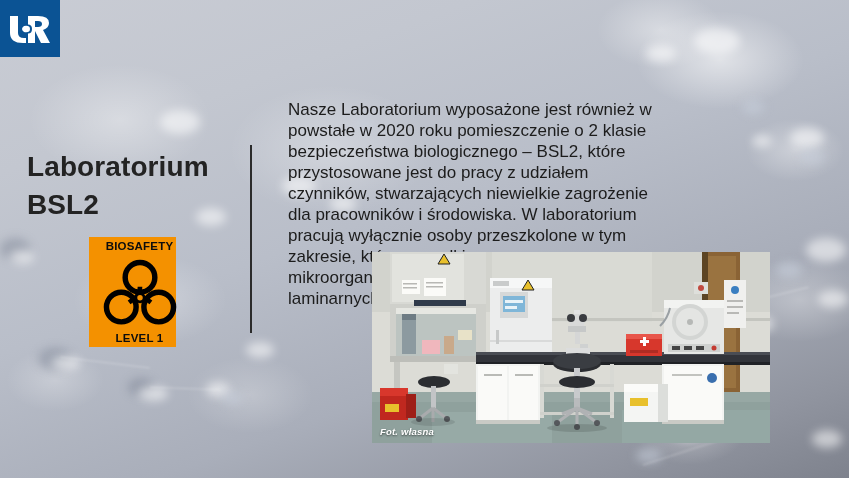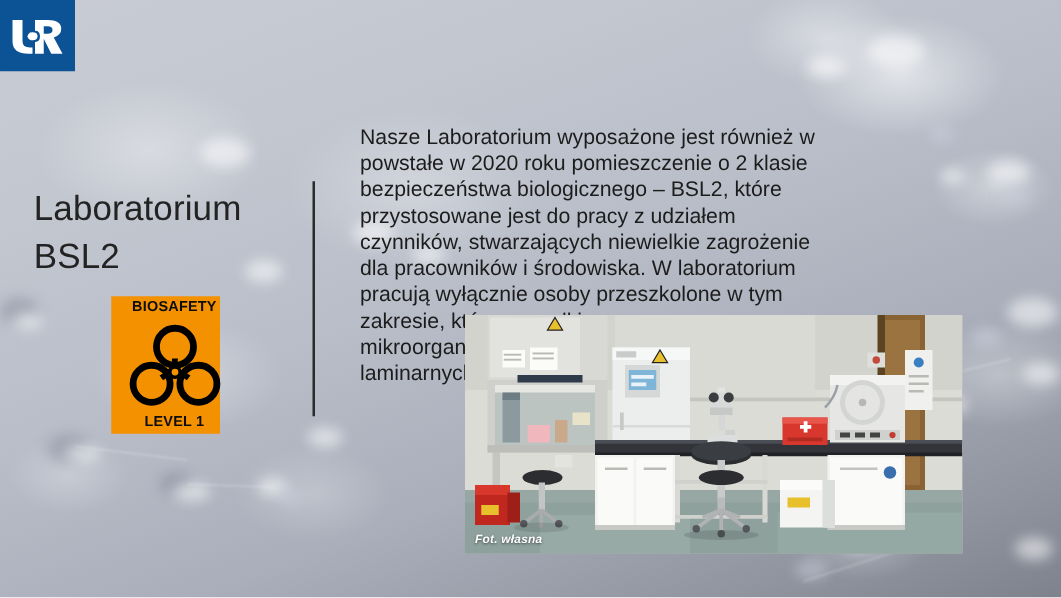--- a/index.html
+++ b/index.html
@@ -65,21 +65,21 @@
 
   
   #title {
     position: absolute;
     left: 27px;
     top: 148px;
     width: 215px;
     font-size: 28px;
     line-height: 38px;
     color: #232323;
-    font-weight: 400;
+    font-weight: 700;
     letter-spacing: 0.1px;
   }
 
   
   #divider {
     position: absolute;
     left: 250px;
     top: 145px;
     width: 2px;
     height: 188px;

